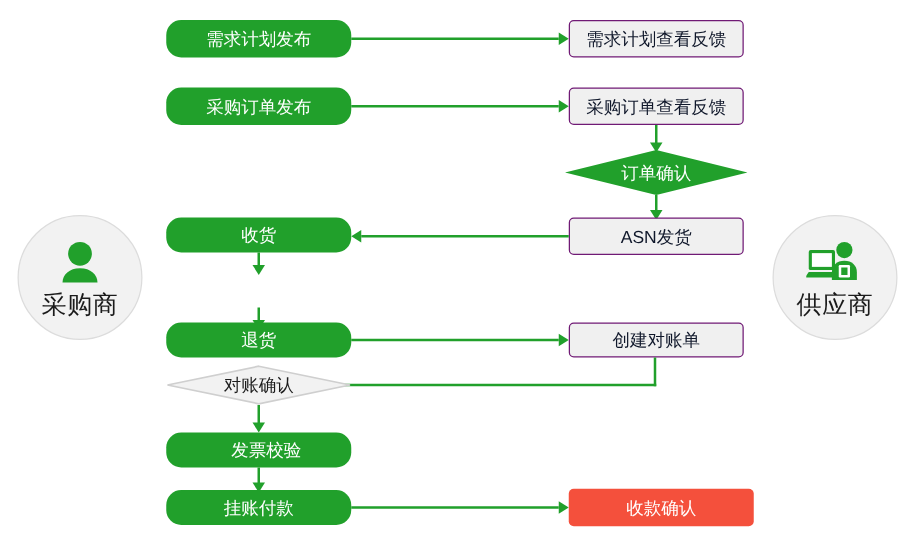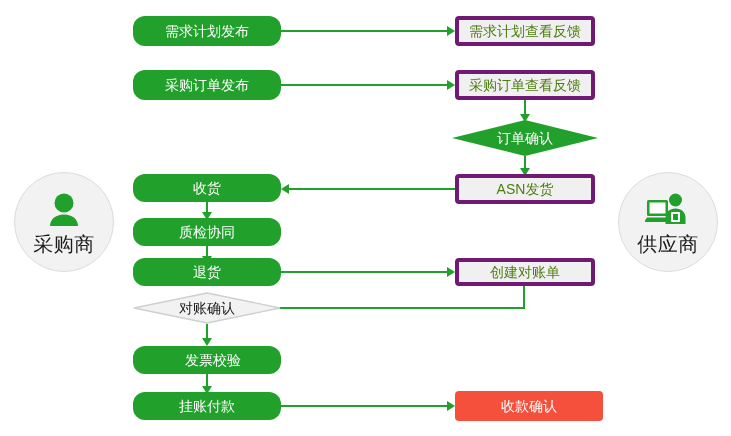--- a/index.html
+++ b/index.html
@@ -61,22 +61,22 @@
     background: #21a02b;
     color: #ffffff;
     border-radius: 12px;
   }
   .node.red {
     background: #f4503c;
     color: #ffffff;
   }
   .node.grey {
     background: #f0f0f0;
-    color: #4d7c0f;
-    border: 4px solid #701a75;
+    color: #0f172a;
+    border: 1px solid #701a75;
   }
 
   
   .diamond {
     position: absolute;
     display: flex;
     align-items: center;
     justify-content: center;
     font-size: 14px;
     line-height: 1;
@@ -185,23 +185,20 @@
   <div class="edge h" style="left:289px; top:188px; width:166px;"></div>
   <div class="arrow left" style="left:281px; top:184px;"></div>
 
   <div class="node green" style="left:133px; top:174px; width:148px; height:28px;">
     <span>收货</span>
   </div>
 
   <div class="edge v" style="left:206px; top:202px; height:12px;"></div>
   <div class="arrow down" style="left:202px; top:212px;"></div>
 
-  <div class="node green" style="left:133px; top:218px; width:148px; height:28px;">
-    <span>质检协同</span>
-  </div>
 
   <div class="edge v" style="left:206px; top:246px; height:12px;"></div>
   <div class="arrow down" style="left:202px; top:256px;"></div>
 
   <div class="node green" style="left:133px; top:258px; width:148px; height:28px;">
     <span>退货</span>
   </div>
   <div class="edge h" style="left:281px; top:271px; width:166px;"></div>
   <div class="arrow right" style="left:447px; top:267px;"></div>
 

